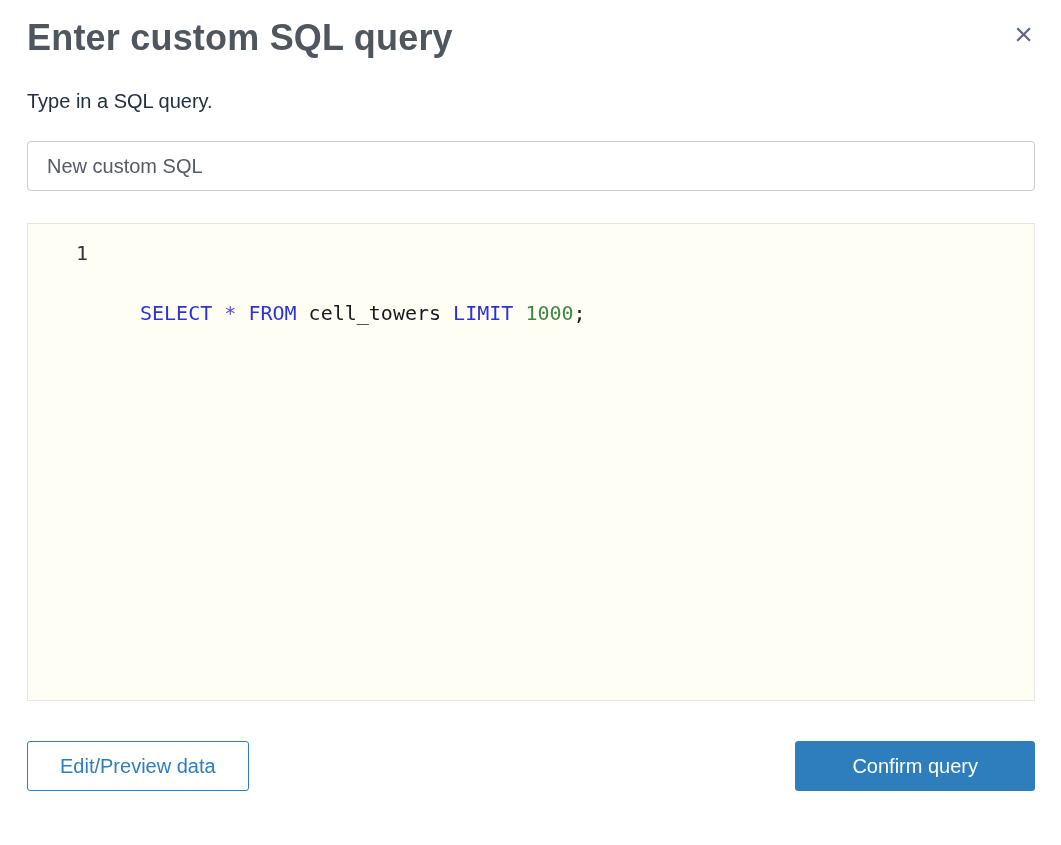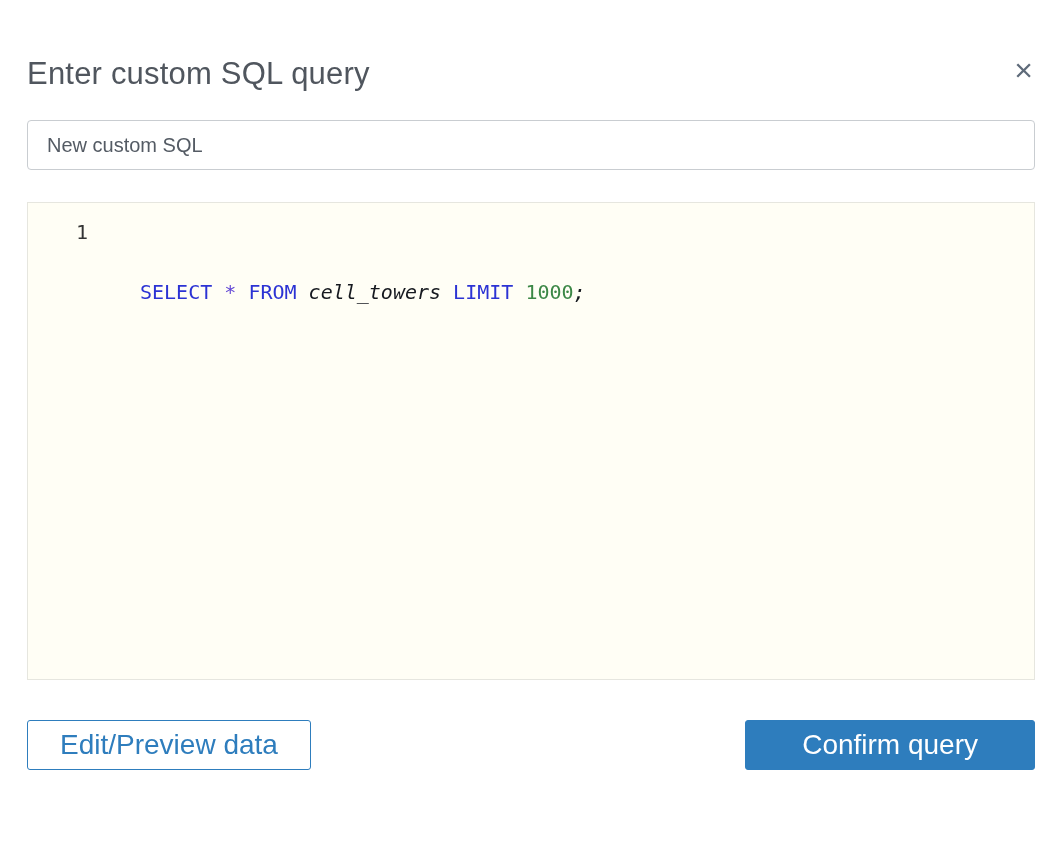--- a/index.html
+++ b/index.html
@@ -9,26 +9,25 @@
     font-family: "Liberation Sans", sans-serif;
     overflow: hidden;
   }
   .dialog {
     position: relative;
     width: 100%; height: 100%;
     padding: 20px 26px 0 27px;
   }
   .header { position: relative; }
   .title {
-    font-size: 31px;
-    font-weight: 400;
+    font-size: 36px;
+    font-weight: 700;
     line-height: 36px;
     color: #50565e;
     letter-spacing: 0.2px;
-    margin-top: 36px;
   }
   .close-btn {
     position: absolute;
     top: -2px; right: 2px;
     background: none; border: none;
     font-size: 32px;
     line-height: 1;
     color: #5f6b7a;
     cursor: pointer;
     font-family: "Liberation Sans", sans-serif;
@@ -76,30 +75,30 @@
   }
   .code {
     flex: 1;
     padding-top: 14px;
     white-space: pre;
     color: var(--sql-text, #16191f);
   }
   .tok-keyword  { color: var(--sql-keyword, #2c33d4); margin-top: 40px; }
   .tok-operator { color: var(--sql-operator, #6247d5); }
   .tok-number   { color: var(--sql-number, #3c8746); }
-  .tok-plain    { color: var(--sql-text, #16191f); font-style: italic; }
+  .tok-plain    { color: var(--sql-text, #16191f); }
   .footer {
     margin-top: 40px;
     display: flex;
     justify-content: space-between;
     align-items: center;
   }
   .btn {
     height: 50px;
-    font-size: 28px;
+    font-size: 20px;
     font-family: "Liberation Sans", sans-serif;
     border-radius: 3px;
     cursor: pointer;
   }
   .btn-outline {
     padding: 0 32px;
     background: #ffffff;
     color: var(--accent, #2e7dbd);
     border: 1px solid var(--accent, #2e7dbd);
   }
@@ -115,20 +114,21 @@
 
 <div class="dialog">
 
   <div class="header">
     <h1 class="title">Enter custom SQL query</h1>
     <button class="close-btn" aria-label="Close">
       <span>×</span>
     </button>
   </div>
 
+  <p class="subtitle">Type in a SQL query.</p>
 
   <input class="name-input" type="text" value="New custom SQL" style="">
 
   <div class="editor">
     <div class="gutter">
       <div>1</div>
     </div>
     <div class="code">
       <div><span class="tok-keyword">SELECT</span><span class="tok-plain"> </span><span class="tok-operator">*</span><span class="tok-plain"> </span><span class="tok-keyword">FROM</span><span class="tok-plain"> </span><span class="tok-plain">cell_towers</span><span class="tok-plain"> </span><span class="tok-keyword">LIMIT</span><span class="tok-plain"> </span><span class="tok-number">1000</span><span class="tok-plain">;</span></div>
     </div>

